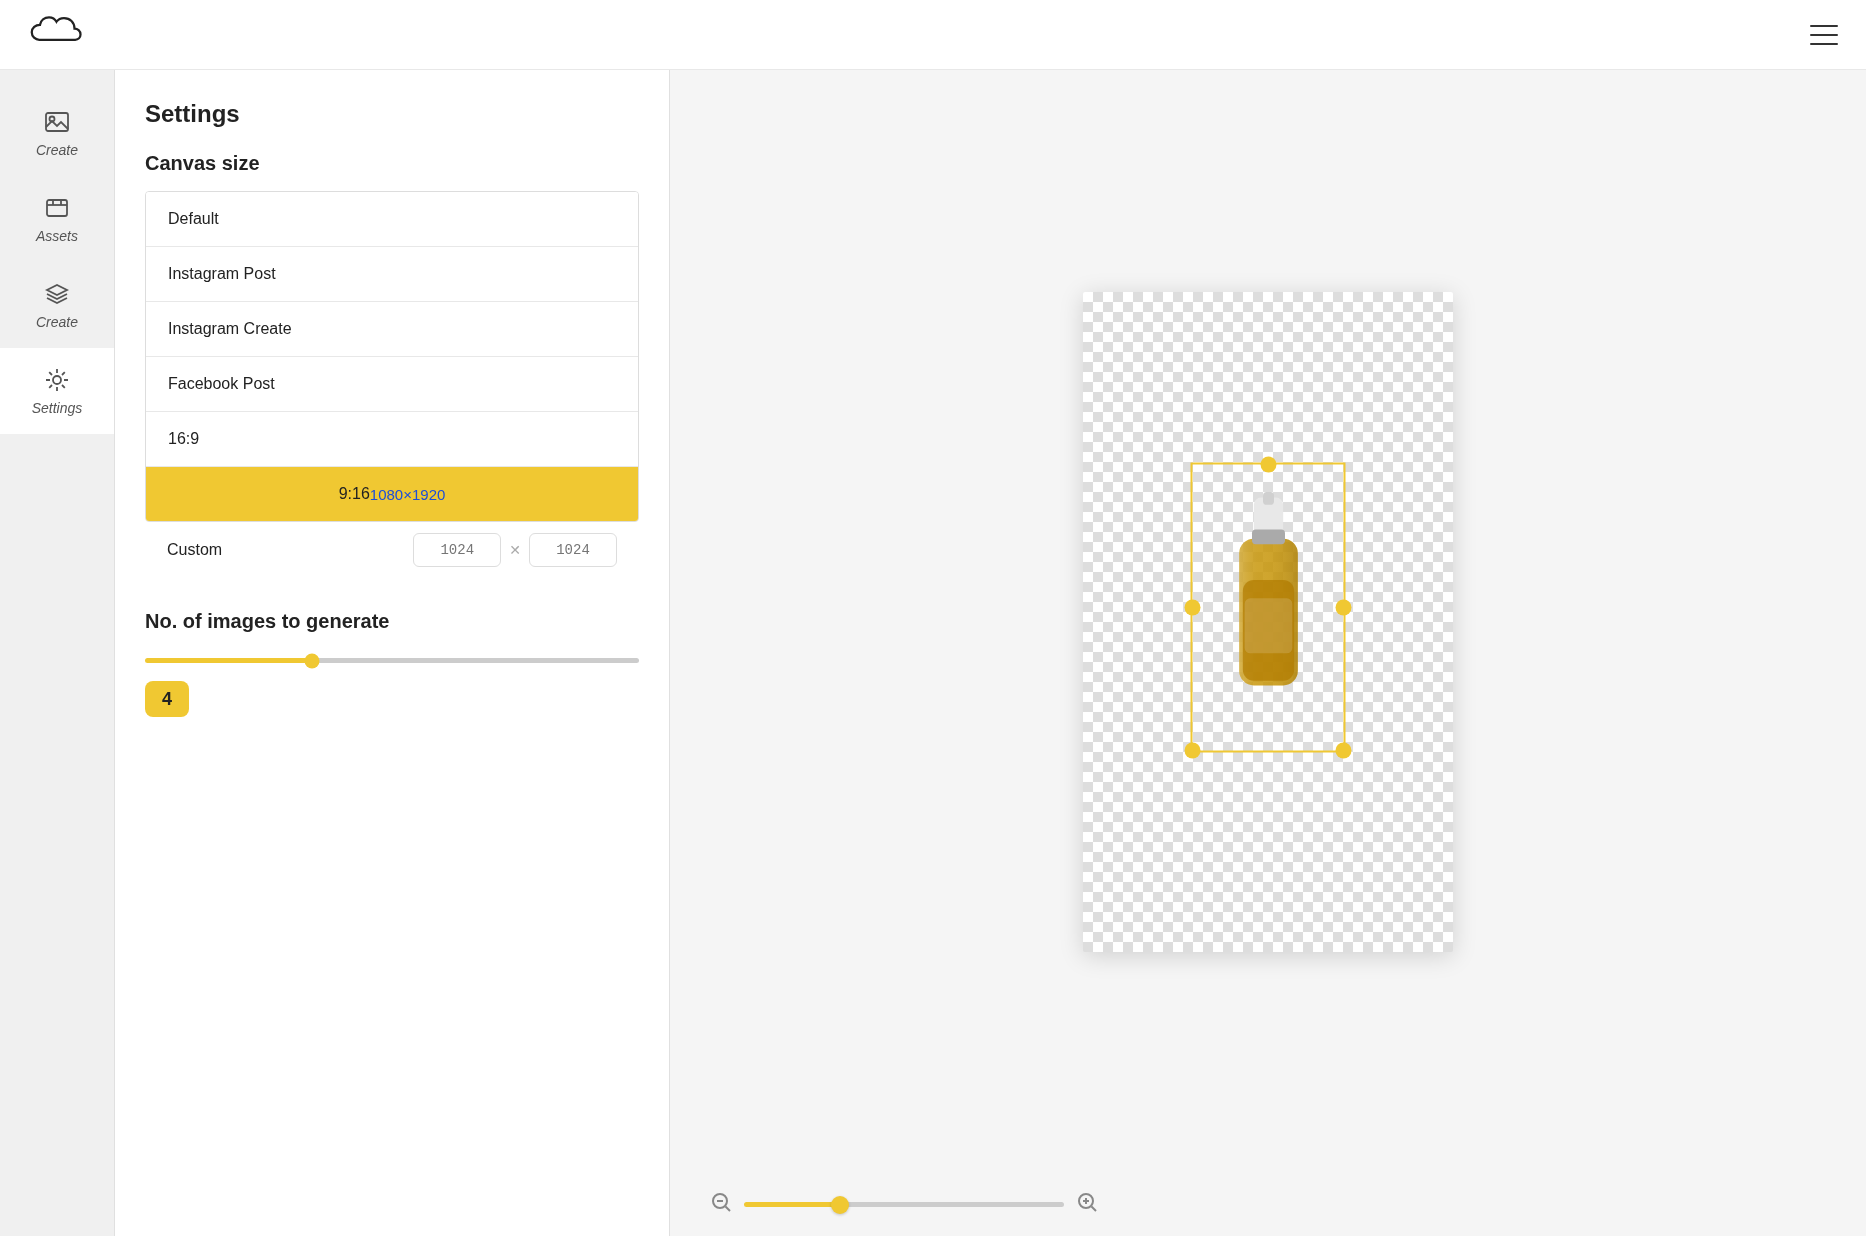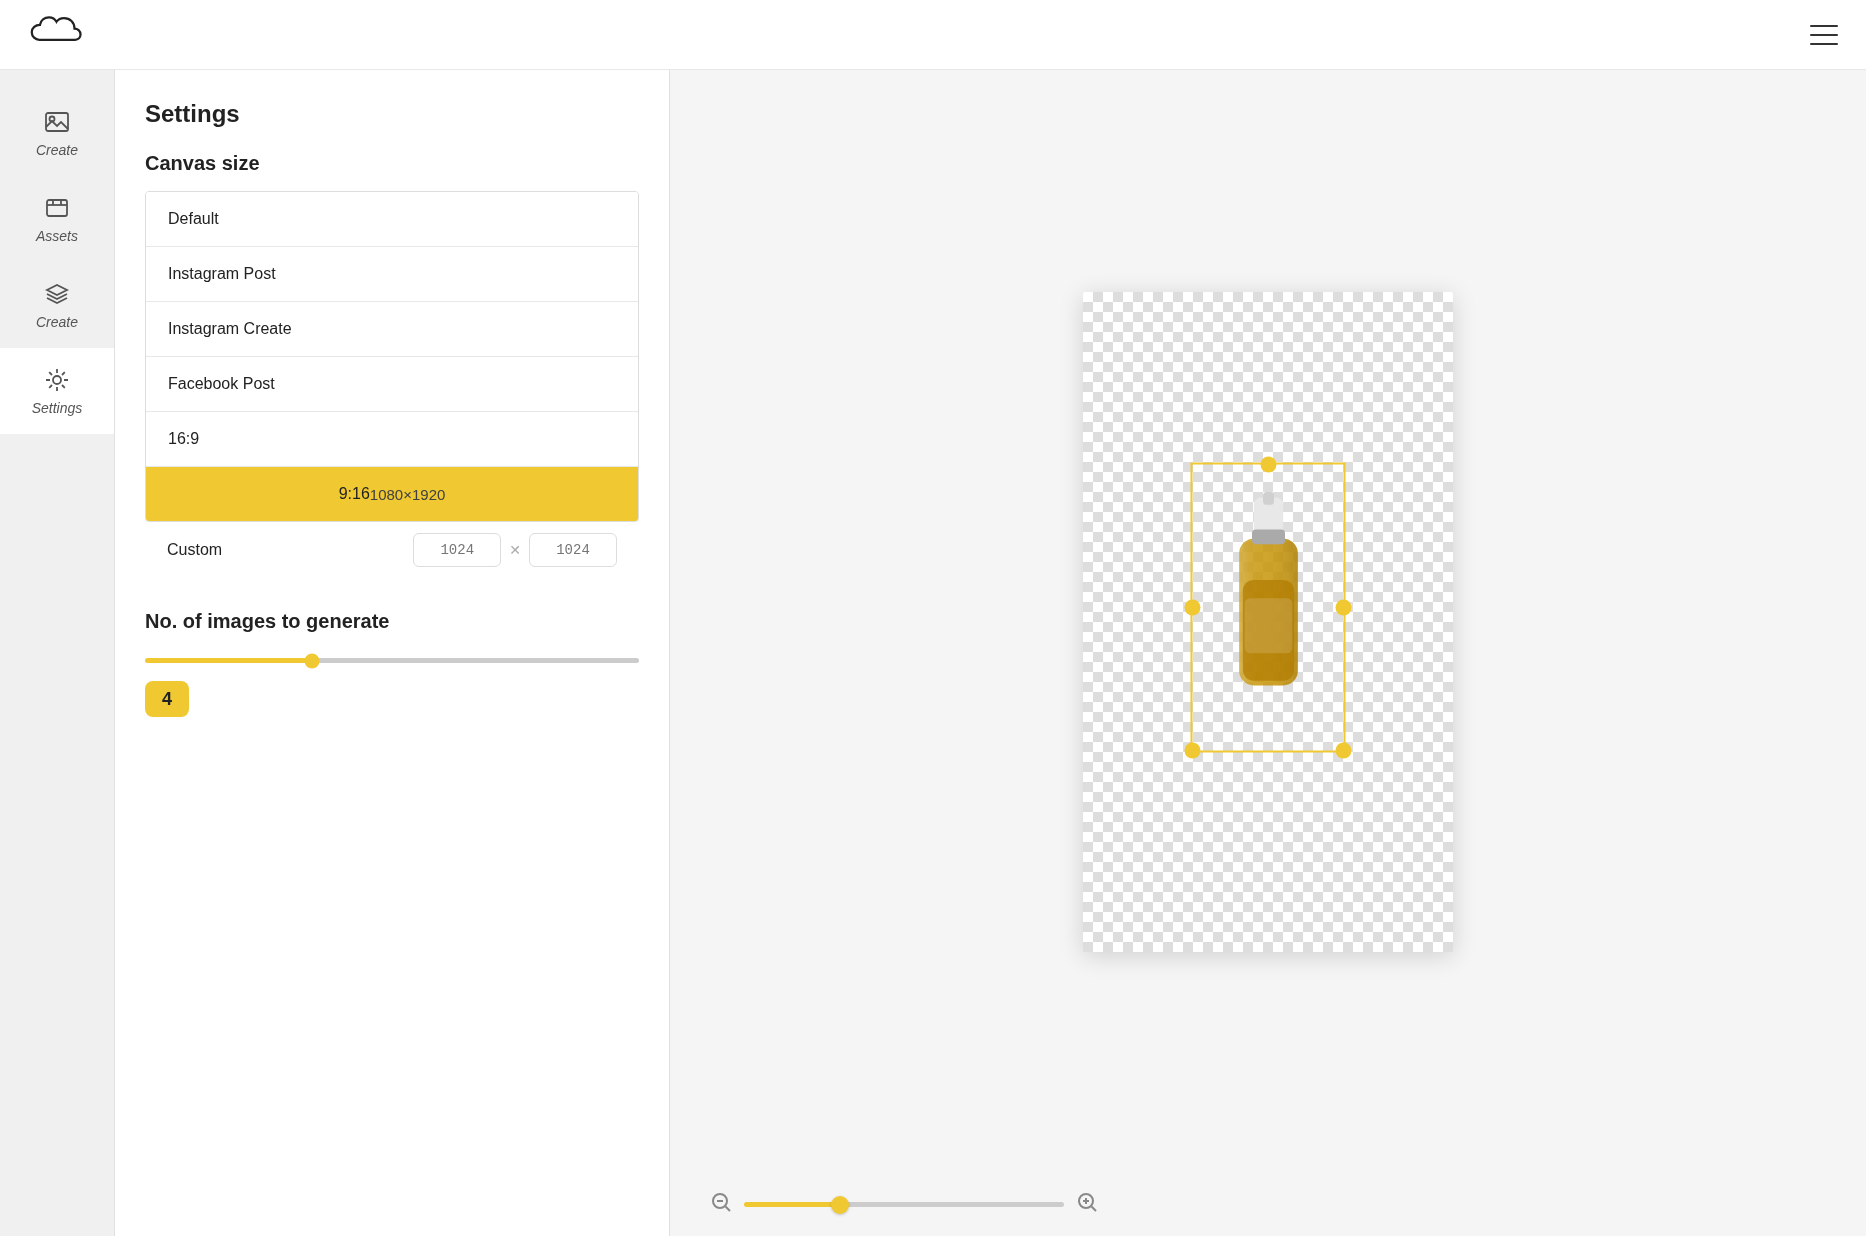--- a/index.html
+++ b/index.html
@@ -43,21 +43,21 @@
     
     .canvas-options { border: 1px solid #ddd; border-radius: 4px; overflow: hidden; }
     .canvas-option {
       display: flex; align-items: center; justify-content: space-between;
       padding: 18px 22px; cursor: pointer; background: #fff;
       border-bottom: 1px solid #e8e8e8; font-size: 16px; color: #222;
     }
     .canvas-option:last-child { border-bottom: none; }
     .canvas-option.selected { background: #f0c832; color: #222; justify-content: center; }
     .canvas-option .dimension { color: #b8960a; font-size: 15px; }
-    .canvas-option.selected .dimension { color: #404040; }
+    .canvas-option.selected .dimension { color: #1d4ed8; }
 
     .custom-option {
       display: flex; align-items: center; justify-content: space-between;
       padding: 11px 22px; background: #fff;
       font-size: 16px; color: #222;
     }
     .custom-inputs { display: flex; align-items: center; gap: 8px; }
     .custom-input {
       width: 88px; padding: 8px 10px; border: 1px solid #ddd;
       border-radius: 6px; font-size: 14px; text-align: center; color: #aaa; font-family: Liberation Mono, monospace;

